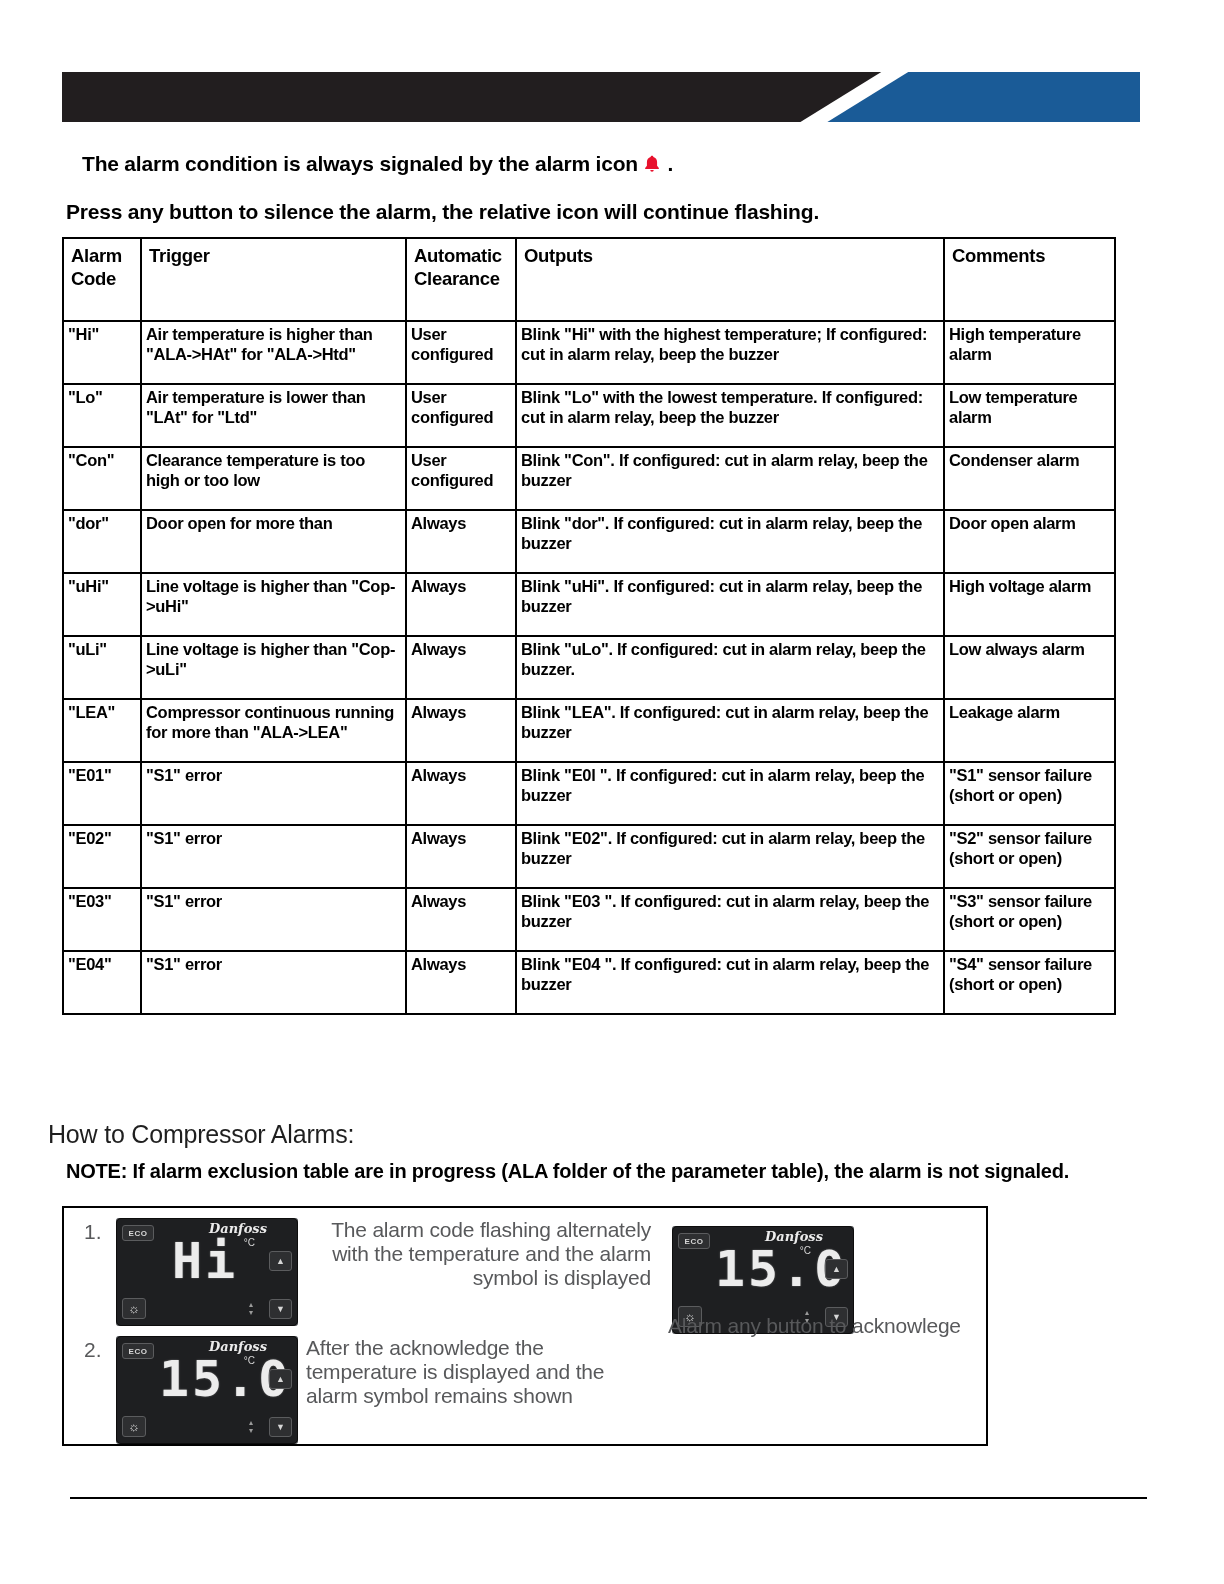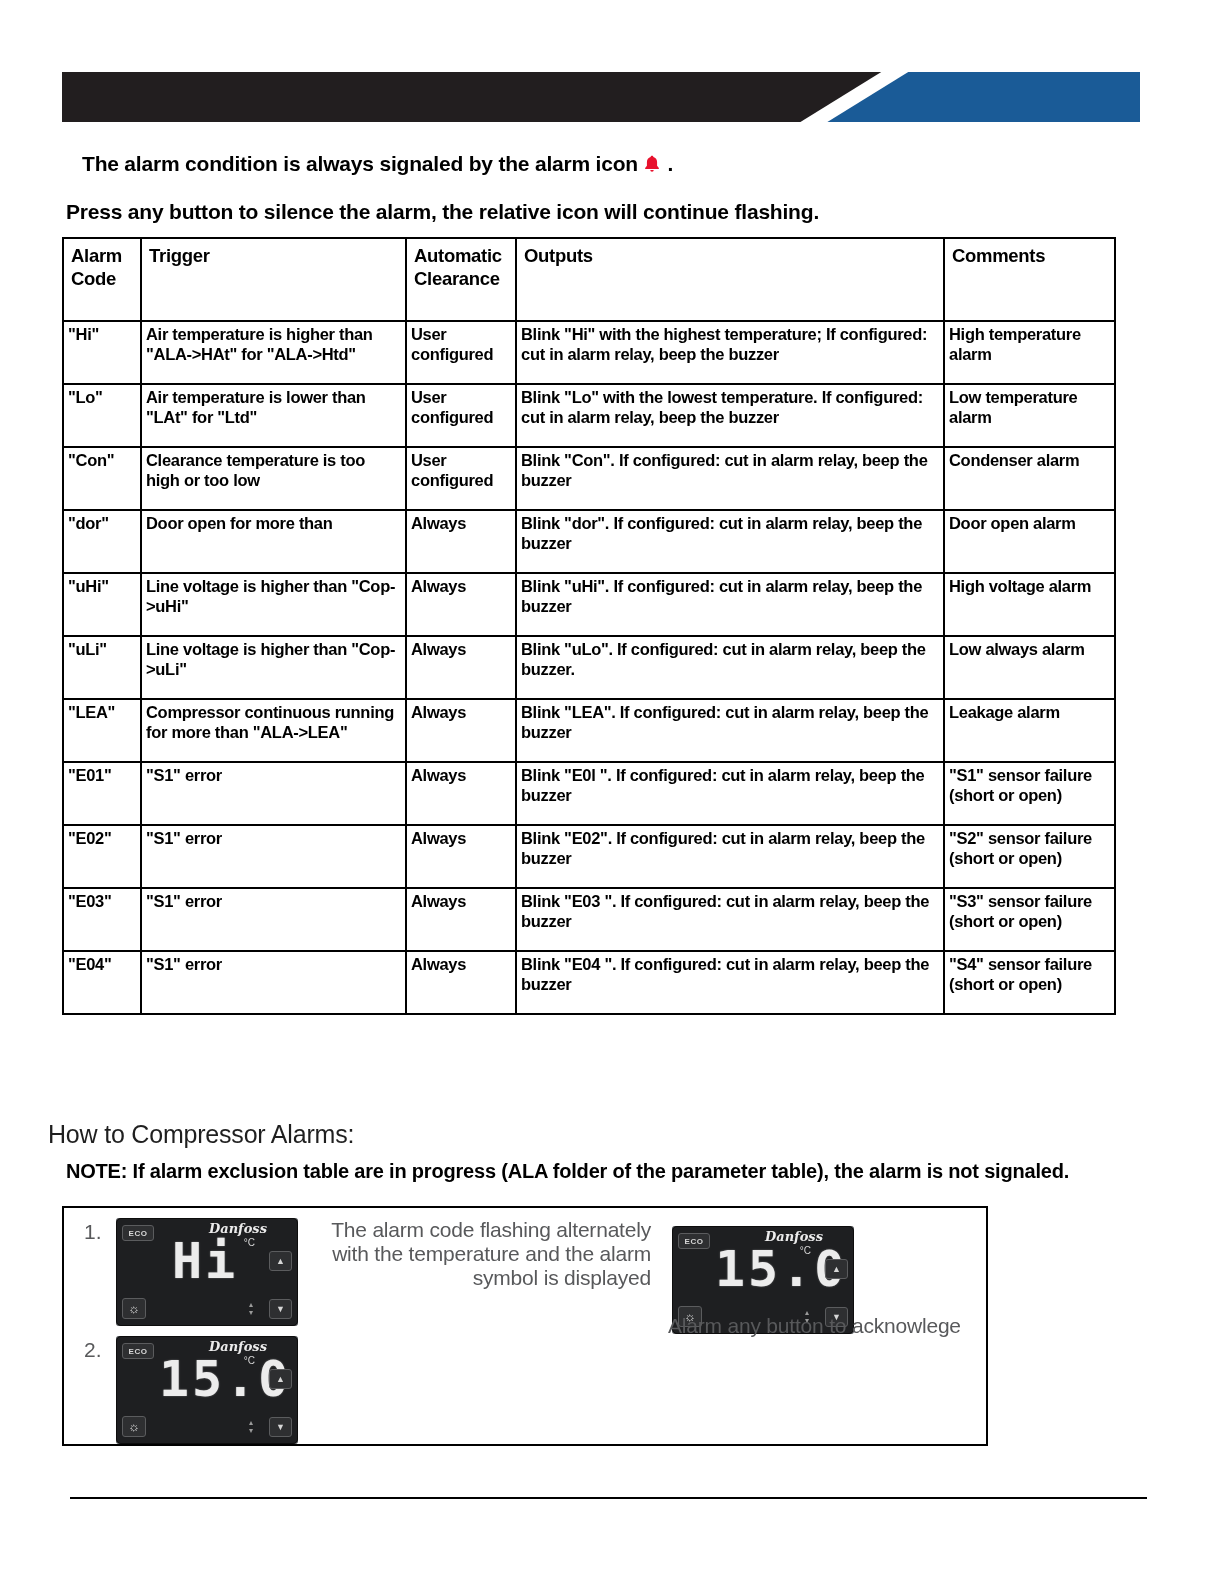--- a/index.html
+++ b/index.html
@@ -240,18 +240,19 @@
         <div class="mini-arrows"><span>▴</span><br><span>▾</span></div>
         <div class="btn-up">
             <span>▲</span>
           </div>
         <div class="btn-down">
             <span>▼</span>
           </div>
       </div>
     </div>
 
+    <div class="step-text" style="left:242px; top:128px;">After the acknowledge the temperature is displayed and the alarm symbol remains  shown</div>
 
   </div>
 
   <div class="bottom-rule"></div>
 
 </div>
 
 </body></html>

